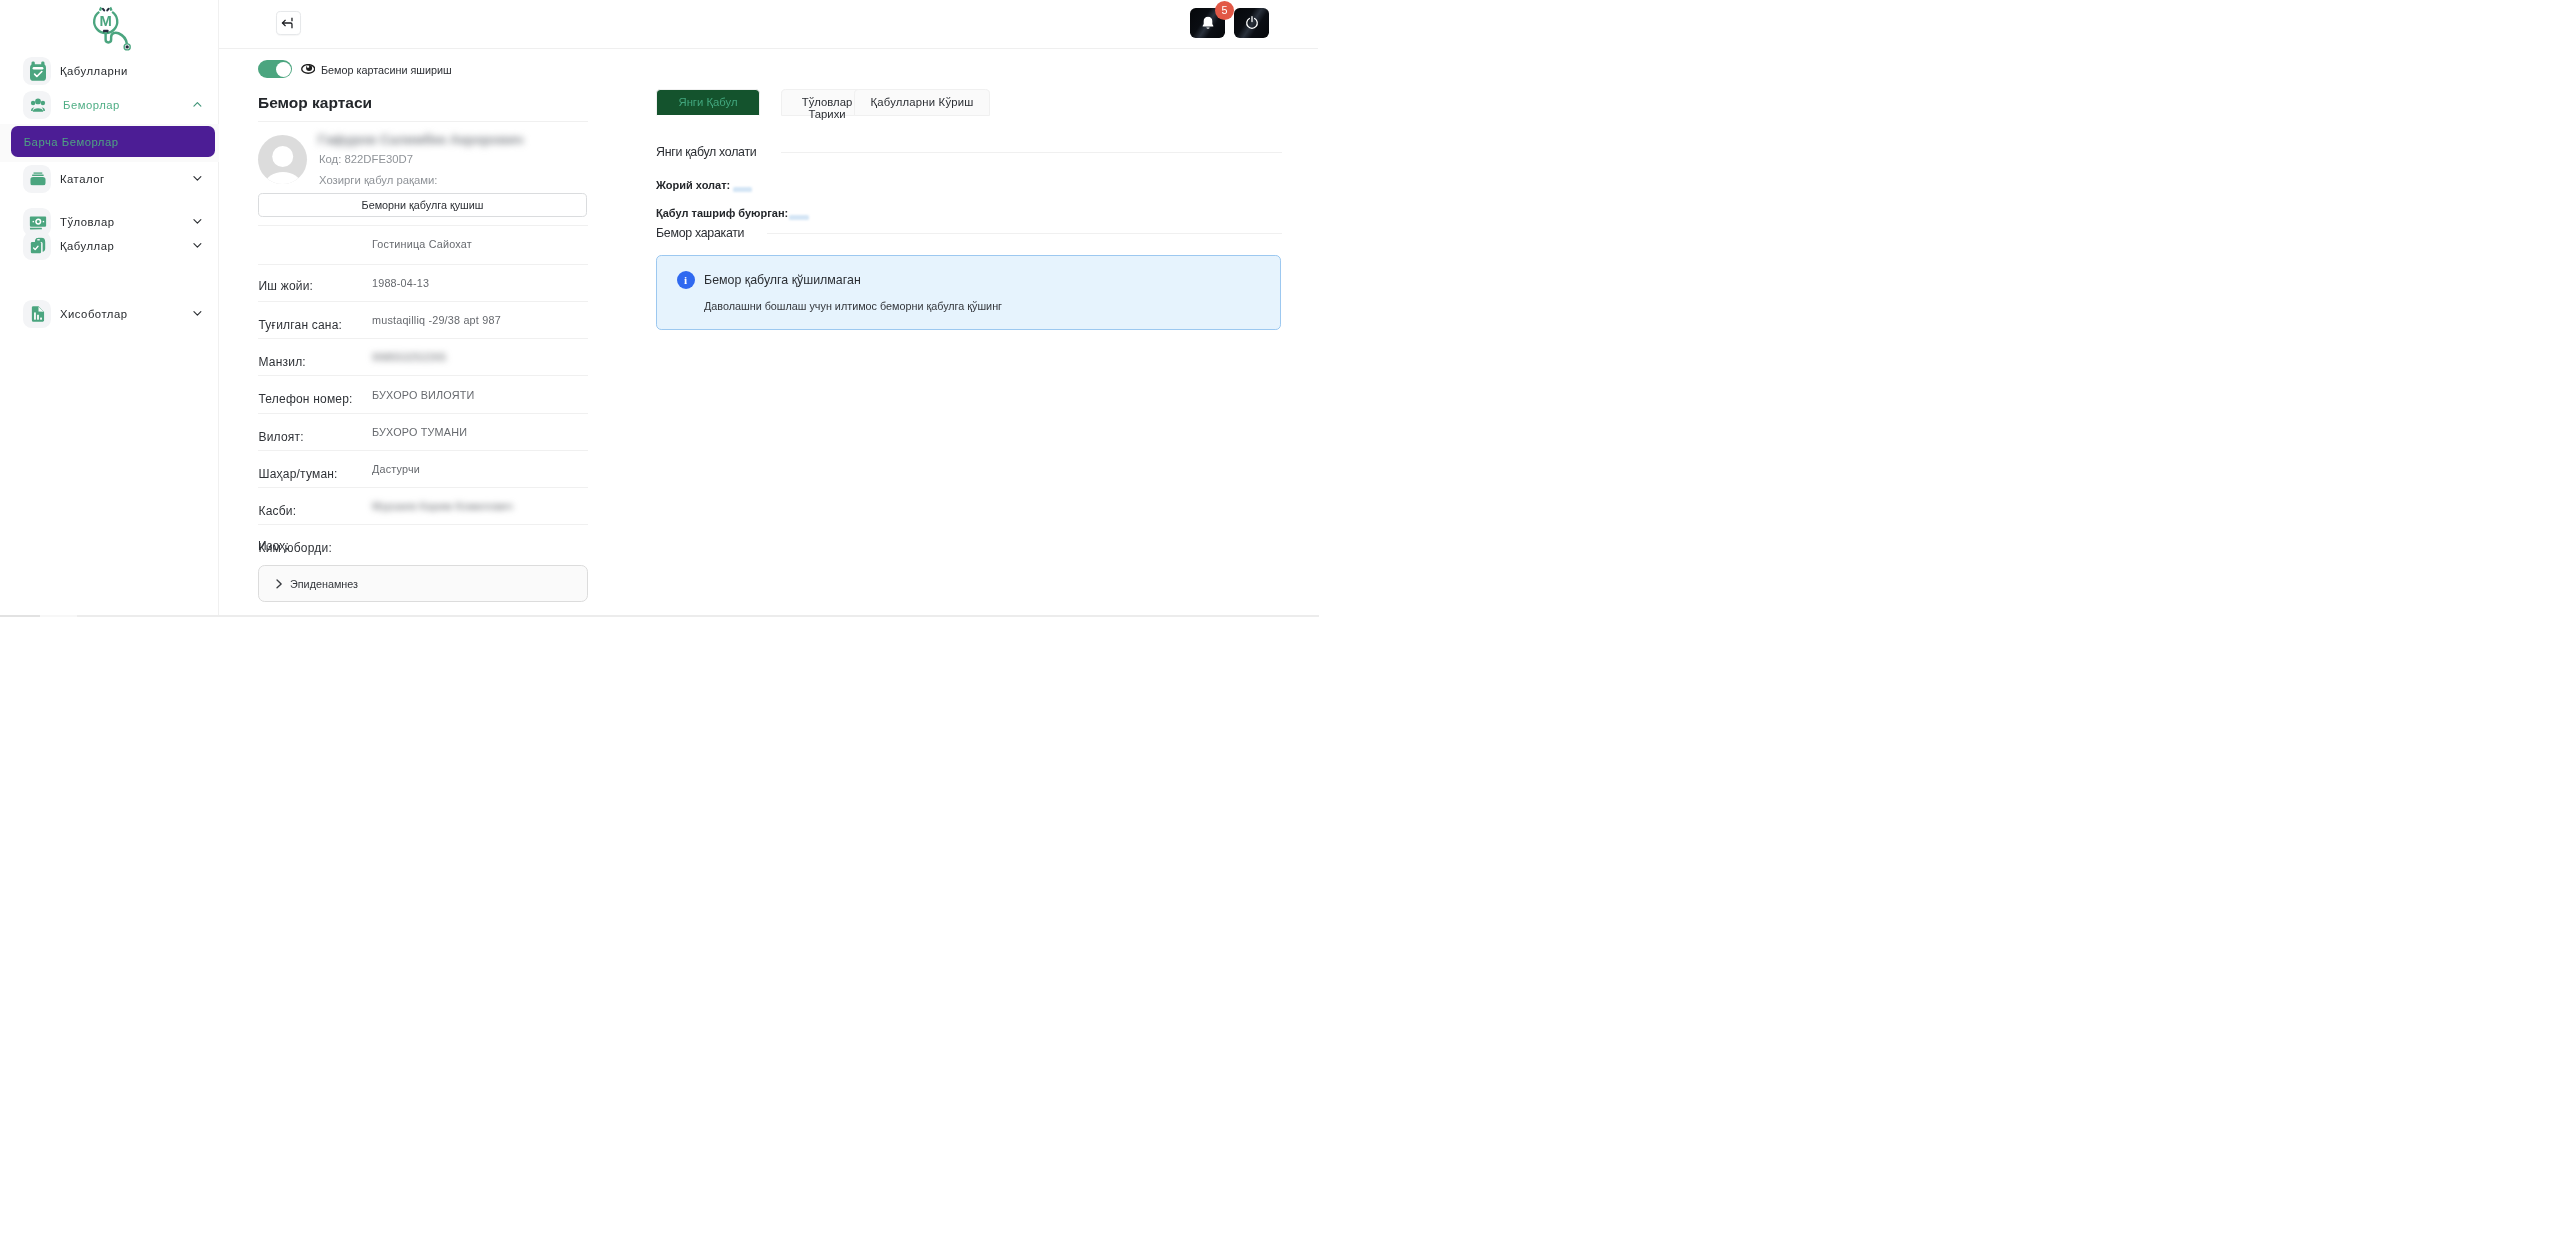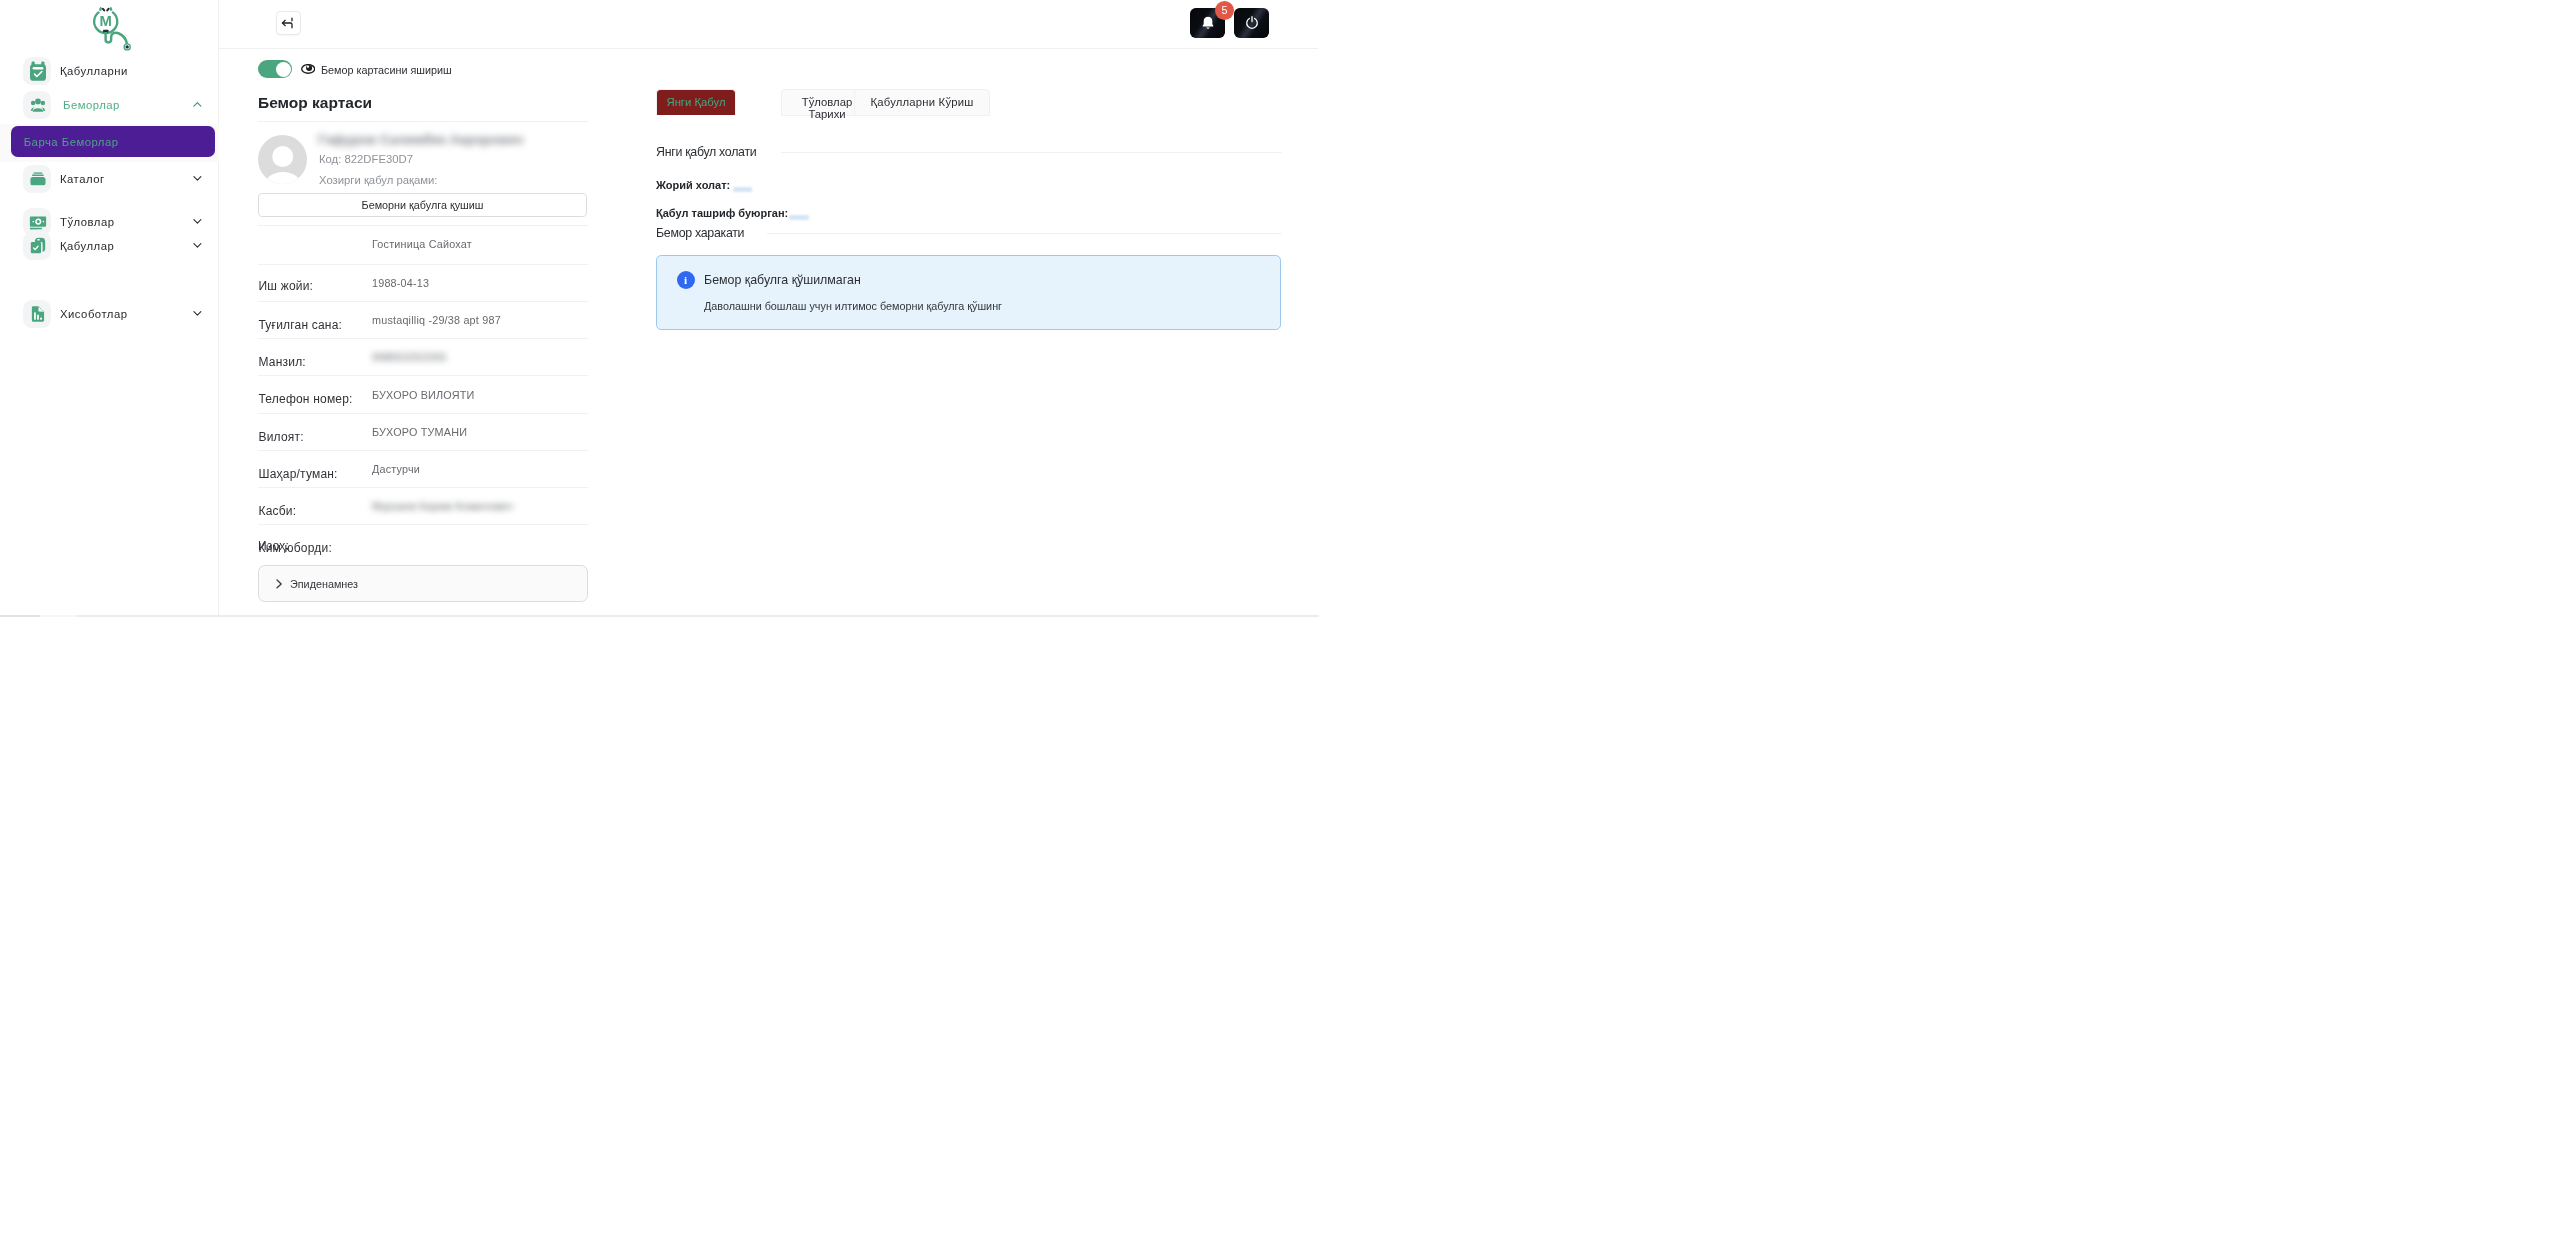--- a/index.html
+++ b/index.html
@@ -42,21 +42,21 @@
   .frow { position:absolute; left:258px; width:330px; }
   .flabel { position:absolute; left:0.5px; font-size:12px; letter-spacing:0.2px; color:#2f3237; font-weight:500;margin-top:41px; }
   .fvalue { position:absolute; left:114px; font-size:10.8px; letter-spacing:0.2px; color:#66696e; }
   #accordion { position:absolute; left:258px; top:565px; width:330px; height:37px; background:#fafafa; border:0.5px solid #dcdcdc; border-radius:6.7px; }
   #accordion .chev { position:absolute; left:17px; top:13.4px; }
   #accordion span { position:absolute; left:31px; top:12.4px; font-size:10.8px; color:#33363b; }
   .blur6 { filter:blur(3.1px); }
   
   .tab { position:absolute; top:89px; height:27px; border:0.5px solid #f0f0f0; background:#fafafa; border-radius:4.6px 4.6px 0 0; font-size:11.3px; color:#2b2e33; text-align:center; }
   .tab span { display:inline-block; margin-top:6.2px; }
-  #tab1 { left:656px; width:80px; background:#7f1d1d; border-bottom:0.5px solid #fff; color:#42a77e; }
+  #tab1 { left:656px; width:104px; background:#14532d; border-bottom:0.5px solid #fff; color:#42a77e; }
   #tab2 { left:781px; width:92px;text-decoration:underline; }
   #tab3 { left:854px; width:136px; }
   .rptitle { position:absolute; font-size:12.4px; letter-spacing:-0.3px; color:#2b2e33; }
   .rplabel { position:absolute; font-size:11px; font-weight:700; color:#24272b; }
   .bluestub { position:absolute; height:4.6px; background:#d4e5f5; filter:blur(1.3px); border-radius:1.5px; }
   #alert { position:absolute; left:656px; top:255px; width:625px; height:75px; background:#e6f3fd; border:0.5px solid #9cc8f0; border-radius:5.2px; }
   #alert .ic { position:absolute; left:19.6px; top:15px; width:18px; height:18px; border-radius:50%; background:#3069f0; color:#fff; font-size:11.3px; font-weight:700; text-align:center; line-height:18px; font-family:"Liberation Serif",serif; }
   #alert .t { position:absolute; left:47px; top:16.5px; font-size:12.4px; color:#2b2e33; }
   #alert .d { position:absolute; left:47px; top:44px; font-size:10.8px; color:#33363b; }
   

